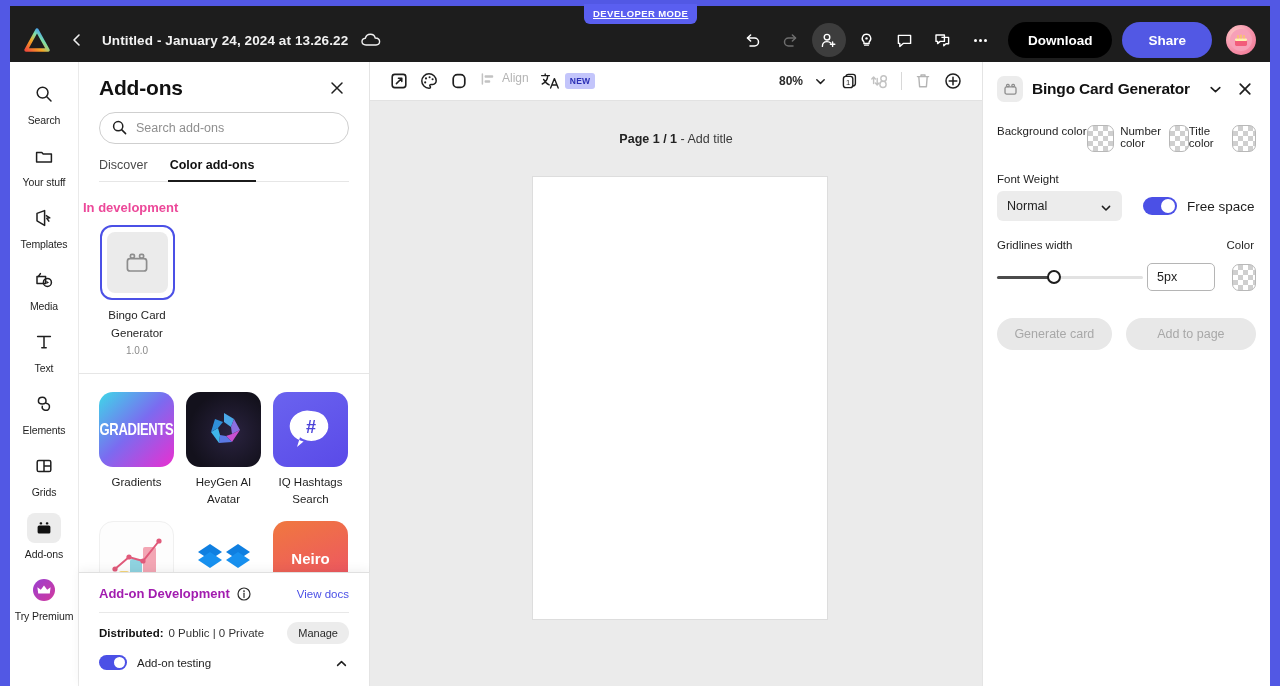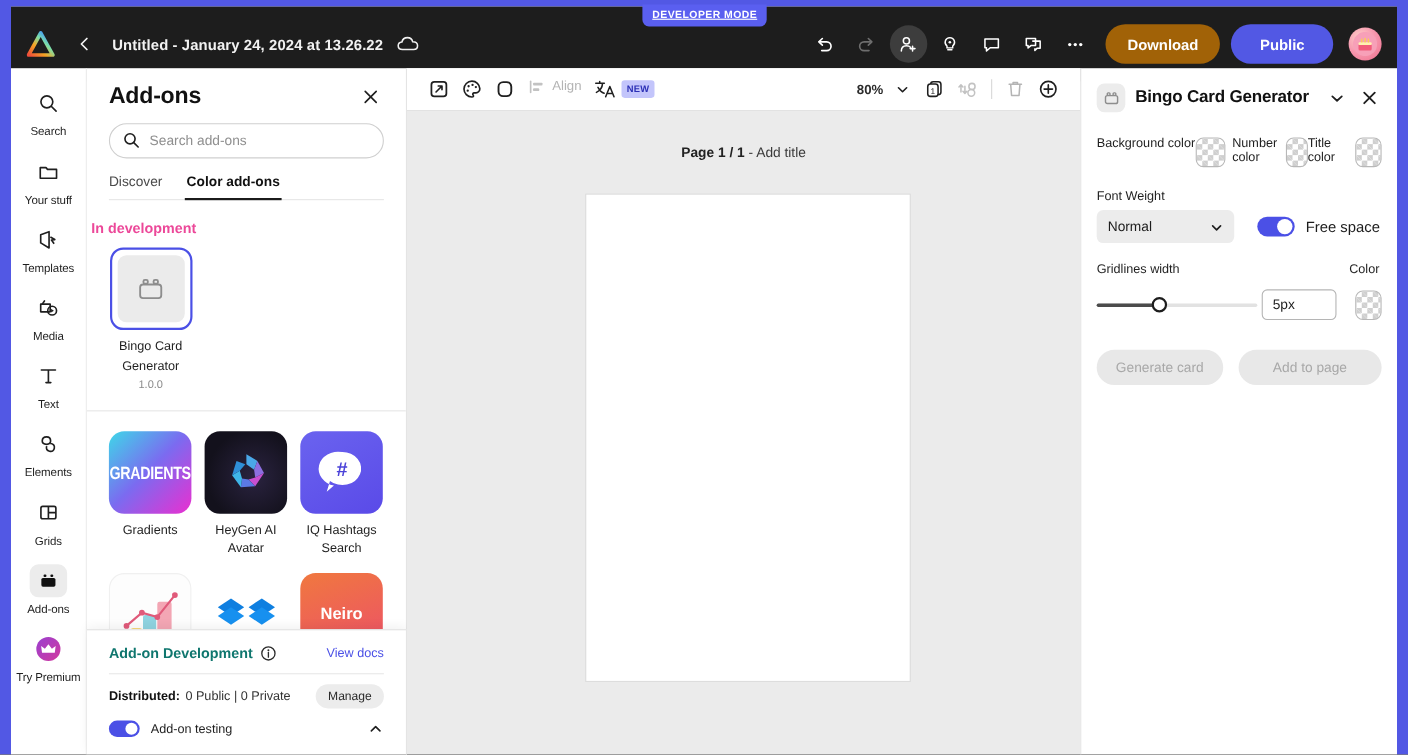--- a/index.html
+++ b/index.html
@@ -36,21 +36,21 @@
     text-decoration: underline;
   }
 
   .top-right { margin-left: auto; display: flex; align-items: center; gap: 4px; padding-right: 14px; }
   .tb-icon {
     width: 34px; height: 34px; border-radius: 50%;
     display: flex; align-items: center; justify-content: center; cursor: pointer;
   }
   .tb-icon.filled { background: #3d3d3d; }
   .btn-download {
-    height: 36px; padding: 0 20px; border-radius: 18px; background: #a16207;
+    height: 36px; padding: 0 20px; border-radius: 18px; background: #000000;
     color: #fff; font-size: 13.5px; font-weight: 700; display:flex; align-items:center;
     cursor: pointer; margin-left: 6px;
   }
   .btn-share {
     height: 36px; padding: 0 26px; border-radius: 18px; background: #5258e4;
     color: #fff; font-size: 13.5px; font-weight: 700; display:flex; align-items:center;
     cursor: pointer; margin-left: 6px;
   }
   .avatar {
     width: 30px; height: 30px; border-radius: 50%; margin-left: 10px; cursor: pointer;
@@ -125,21 +125,21 @@
   .thumb-neiro { background: linear-gradient(160deg,#f0783f 0%, #ec4f6a 100%); }
   .thumb-neiro span { color:#fff; font-size: 15px; font-weight: 800; }
 
   
   .devbar {
     position: absolute; left: 79px; bottom: 0; width: 291px; height: 114px;
     background: #fff; border-top: 1px solid #e0e0e0; border-right: 1px solid #e4e4e4;
     box-shadow: 0 -3px 9px rgba(0,0,0,.05);
   }
   .devbar-head { display: flex; align-items: center; padding: 13px 20px 0; }
-  .devbar-title { font-size: 13px; font-weight: 700; color: #0f766e; }
+  .devbar-title { font-size: 13px; font-weight: 700; color: #a21caf; }
   .info-ico { margin-left: 7px; width: 14px; height: 14px; cursor: pointer; }
   .view-docs { margin-left: auto; font-size: 11.5px; color: #4b50e6; cursor: pointer; }
   .devbar-rule { height: 1px; background: #e8e8e8; margin: 11px 20px 0; }
   .dist-row { display: flex; align-items: center; padding: 9px 20px 0; }
   .dist-lbl { font-size: 11.5px; font-weight: 700; color: #111; }
   .dist-val { font-size: 11.5px; color: #333; margin-left: 5px; }
   .manage-btn {
     margin-left: auto; background: #ececec; border-radius: 13px; padding: 5px 11px;
     font-size: 11px; color: #2a2a2a; cursor: pointer;
   }
@@ -301,21 +301,21 @@
           </svg>
       </div>
       <div class="tb-icon">
         <svg width="19" height="19" viewBox="0 0 19 19">
             <circle cx="4.5" cy="9.5" r="1.5" fill="#fff"></circle>
             <circle cx="9.5" cy="9.5" r="1.5" fill="#fff"></circle>
             <circle cx="14.5" cy="9.5" r="1.5" fill="#fff"></circle>
           </svg>
       </div>
       <div class="btn-download">Download</div>
-      <div class="btn-share">Public</div>
+      <div class="btn-share">Share</div>
       <div class="avatar">
         <svg width="22" height="22" viewBox="0 0 22 22">
           <circle cx="11" cy="11" r="11" fill="#f7a0b8"></circle>
           <rect x="5" y="11" width="12" height="6" rx="1.4" fill="#f25c7a"></rect>
           <rect x="5" y="9.4" width="12" height="2.6" rx="1" fill="#fff2b0"></rect>
           <path d="M8 6.5 v2.6 M11 6 v3.1 M14 6.5 v2.6" stroke="#f9d34d" stroke-width="1.2" stroke-linecap="round"></path>
         </svg>
       </div>
     </div>
   </div>

